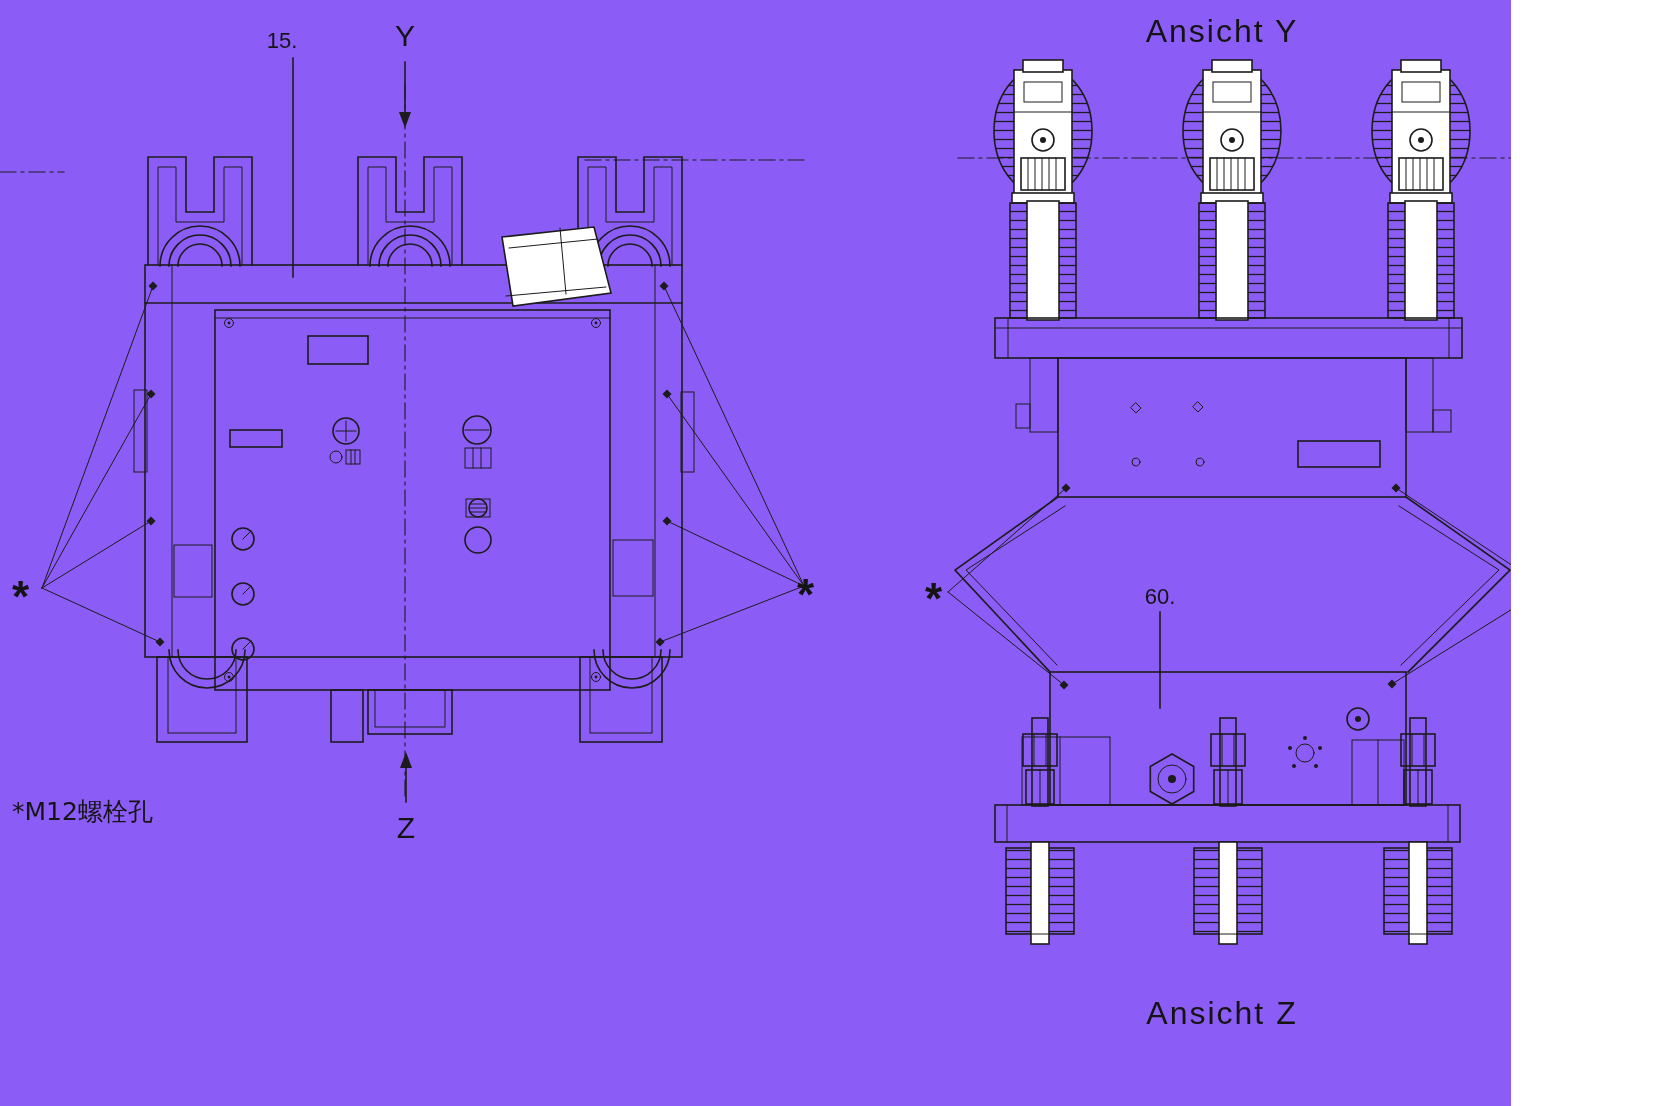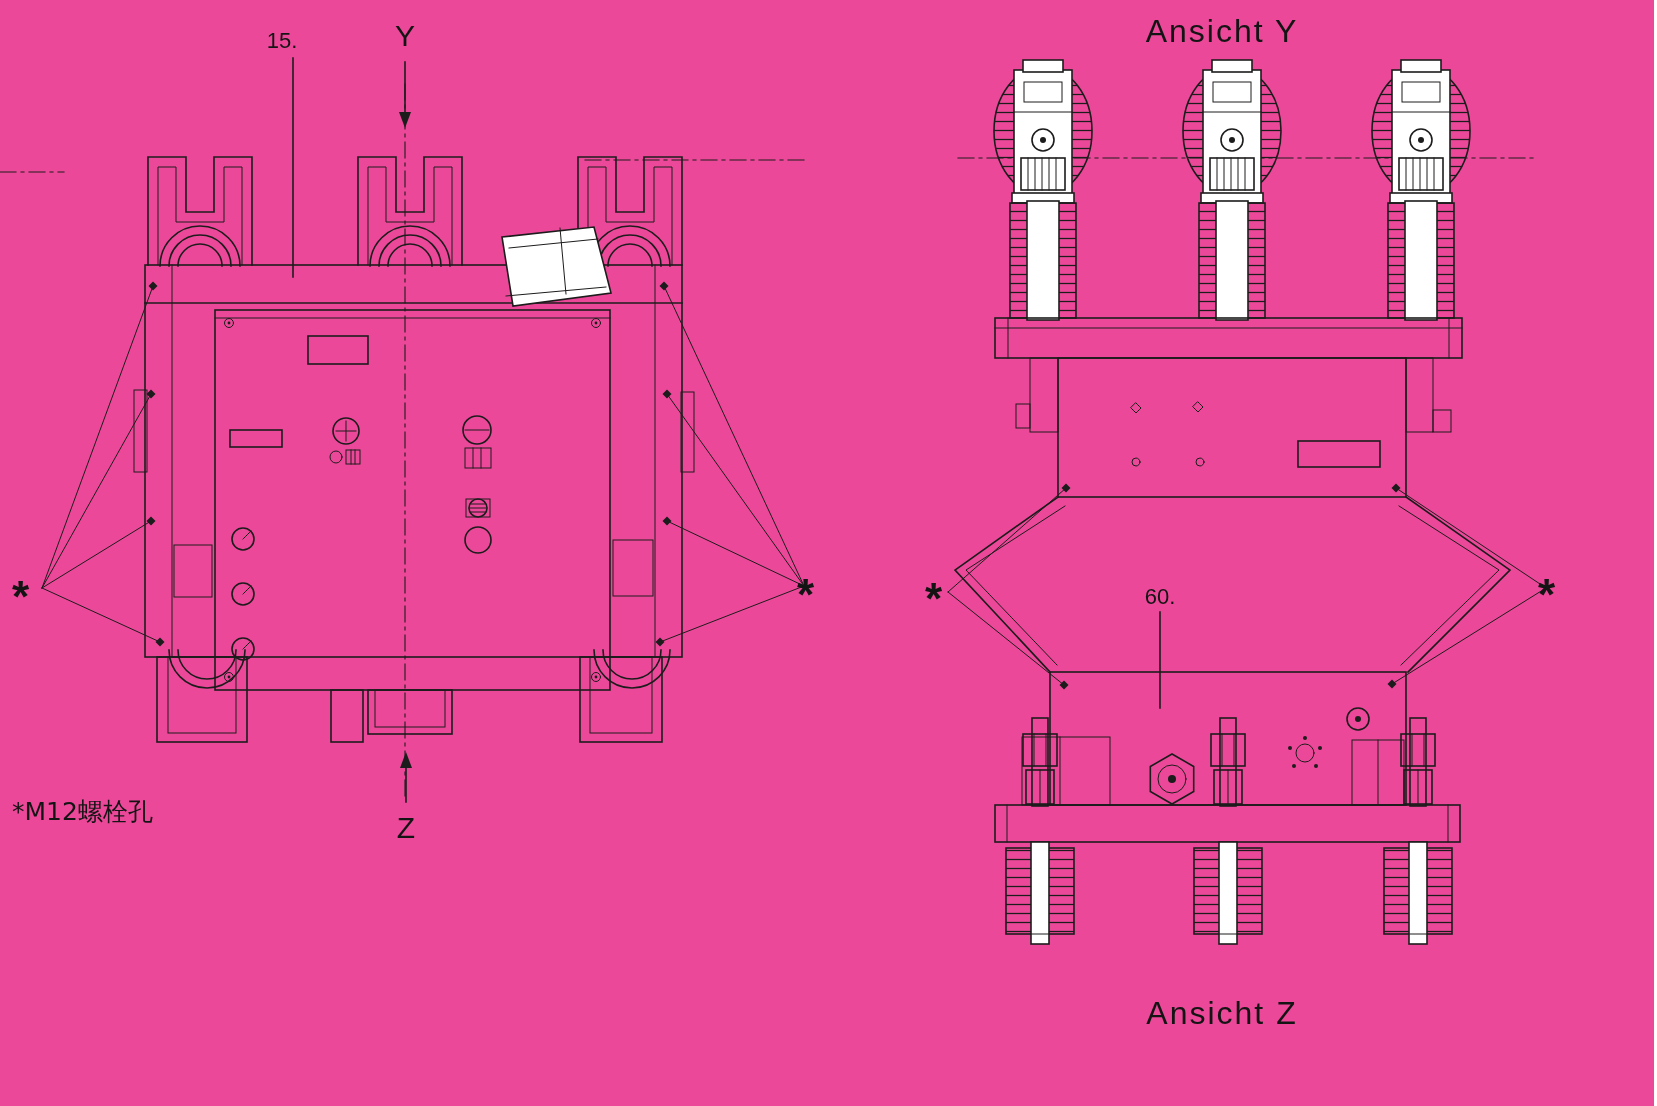--- a/index.html
+++ b/index.html
@@ -1,16 +1,16 @@
 <!DOCTYPE html>
 <html><head>
 <meta charset="utf-8">
 <style>
   html,body{margin:0;padding:0;background:#ffffff;}
-  .sheet{position:relative;width:1654px;height:1106px;background:#ec4899;overflow:hidden;}
+  .sheet{position:relative;width:1511px;height:1106px;background:#8b5cf6;overflow:hidden;}
   svg{display:block}
   svg line, svg path, svg rect, svg circle, svg ellipse, svg polygon, svg polyline{
     stroke:#1c1c1c; fill:none; stroke-width:1.6; stroke-linecap:square;
   }
   svg .thin{stroke-width:1}
   svg .chain{stroke:#1c1c1c;fill:none;stroke-width:1.1;stroke-dasharray:16 5 3 5}
   svg .fill{fill:#1c1c1c;stroke:none}
   svg .white{fill:#ffffff;stroke:#1c1c1c;stroke-width:1.6}
   svg .ribs{fill:url(#ribs);stroke:#1c1c1c;stroke-width:1.6}
   svg .rib-line{stroke:#1c1c1c;stroke-width:1.3;fill:none}

